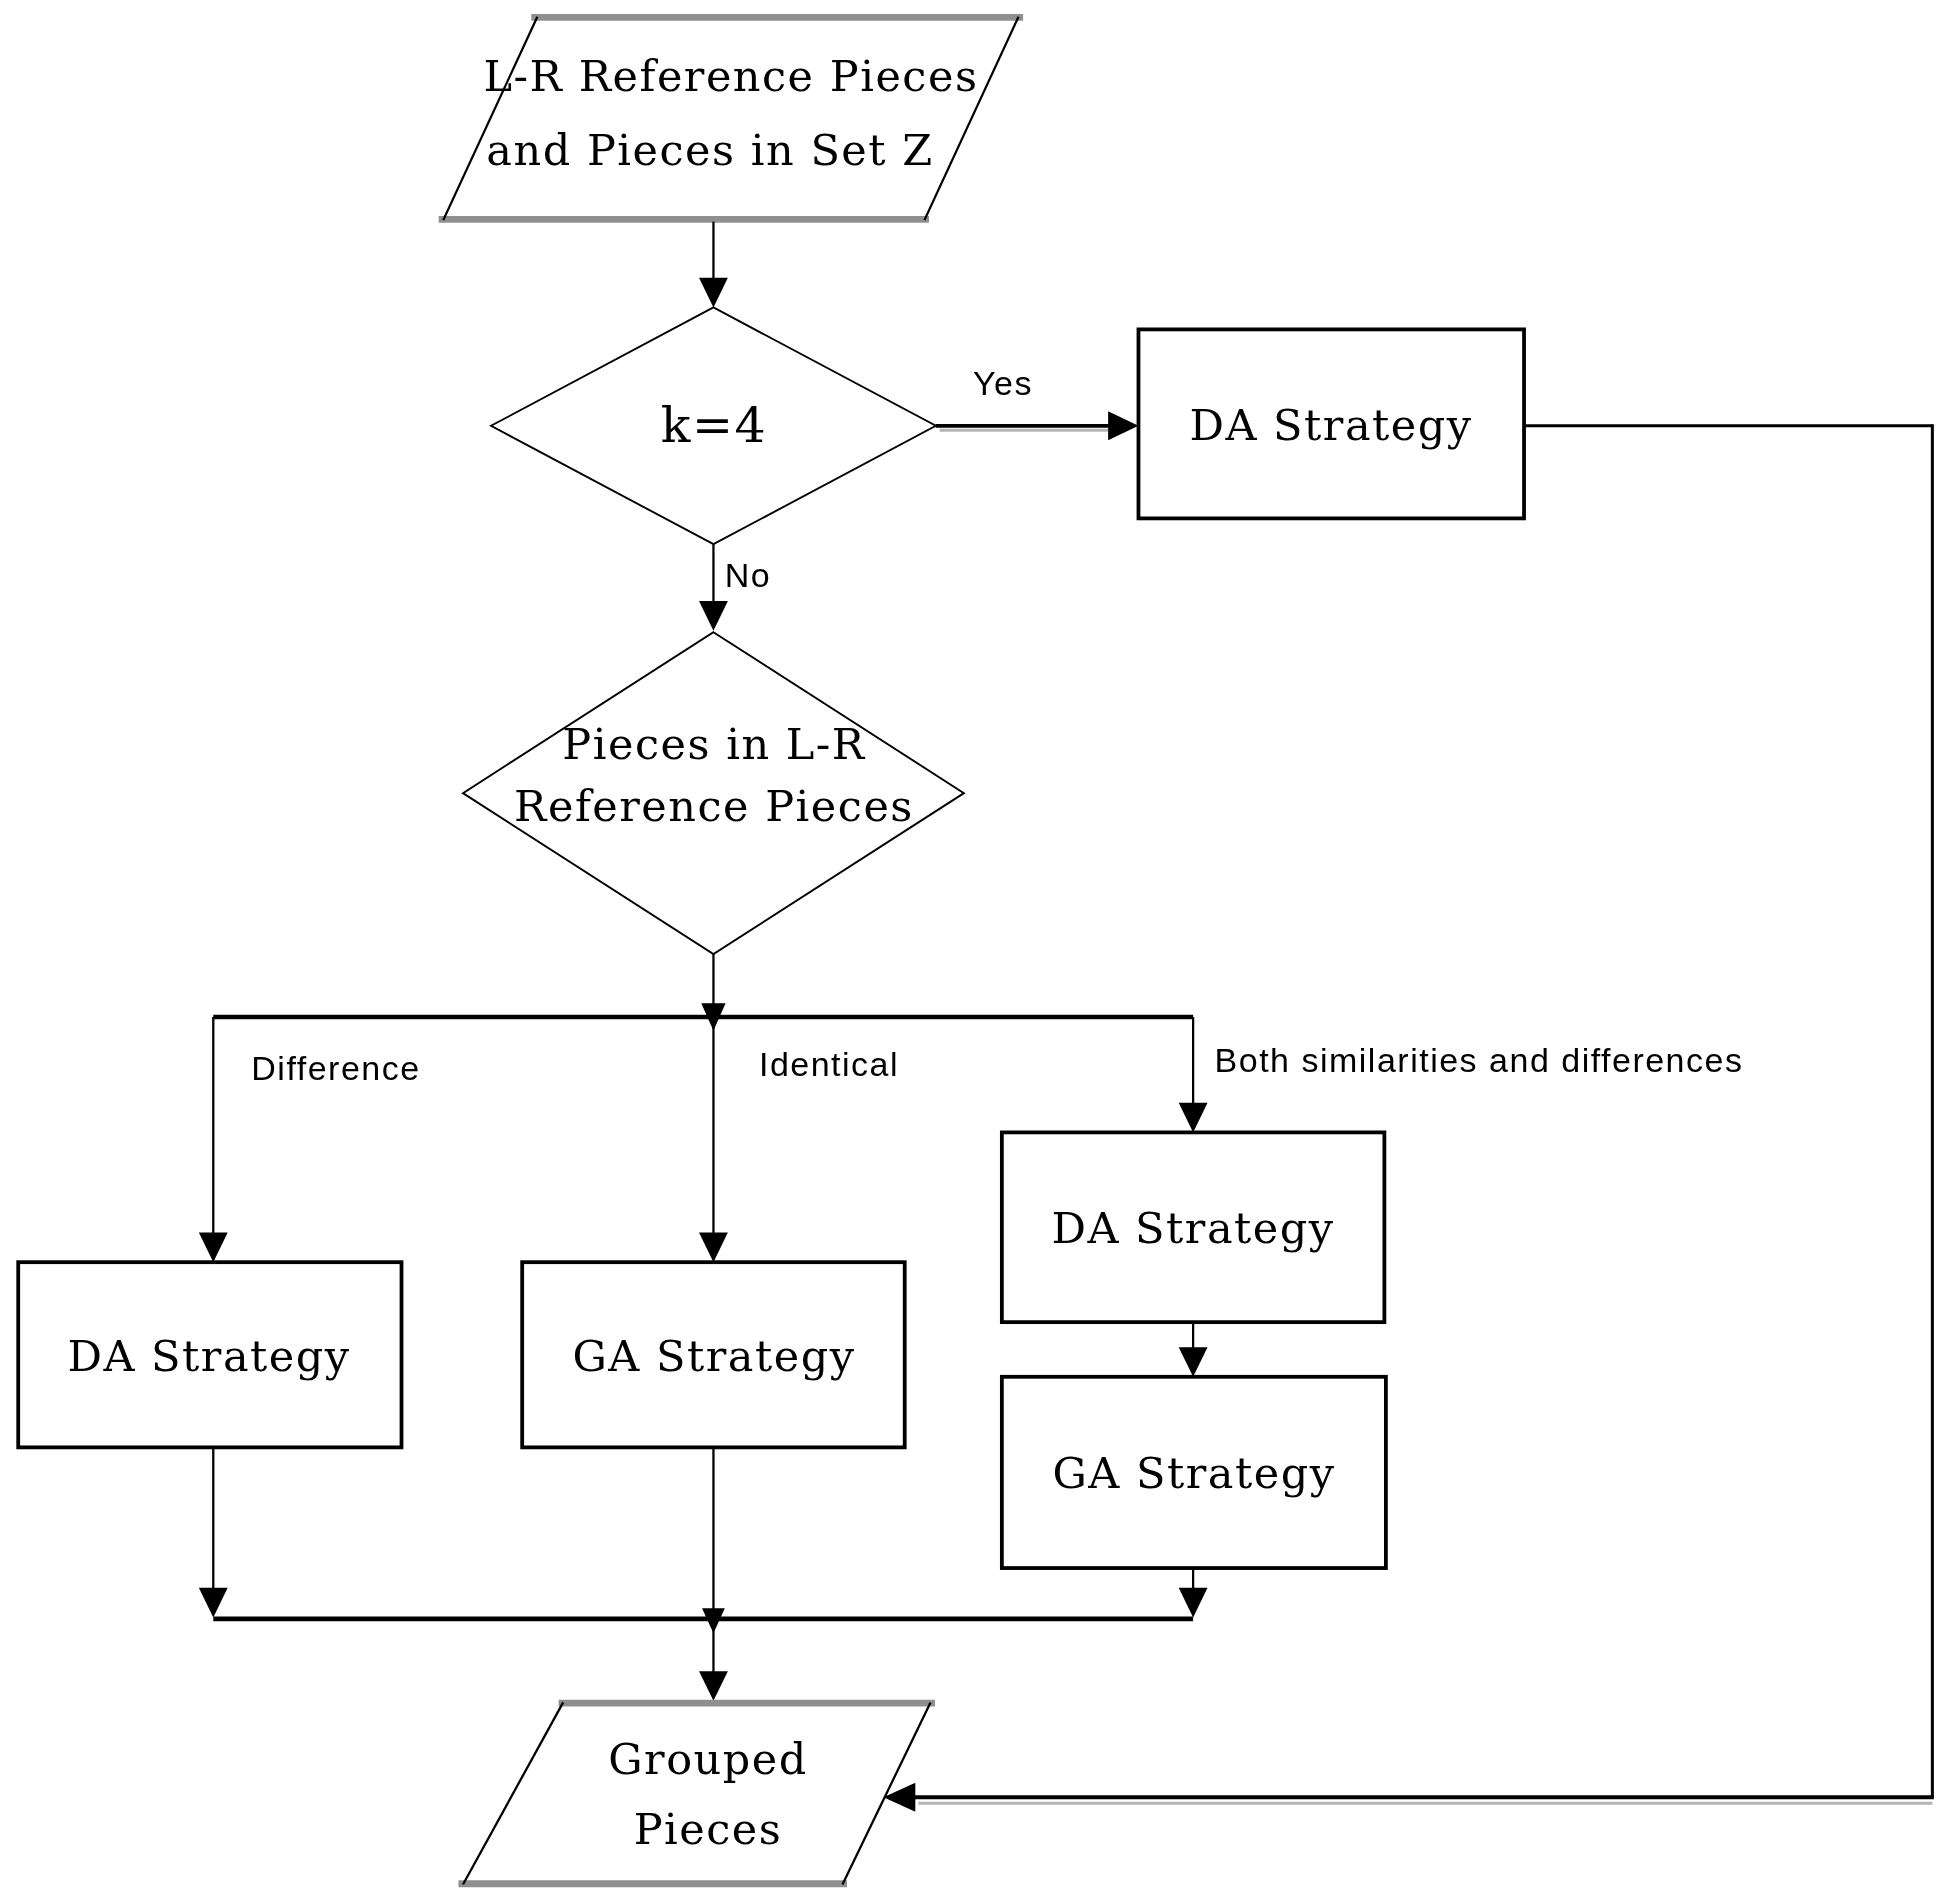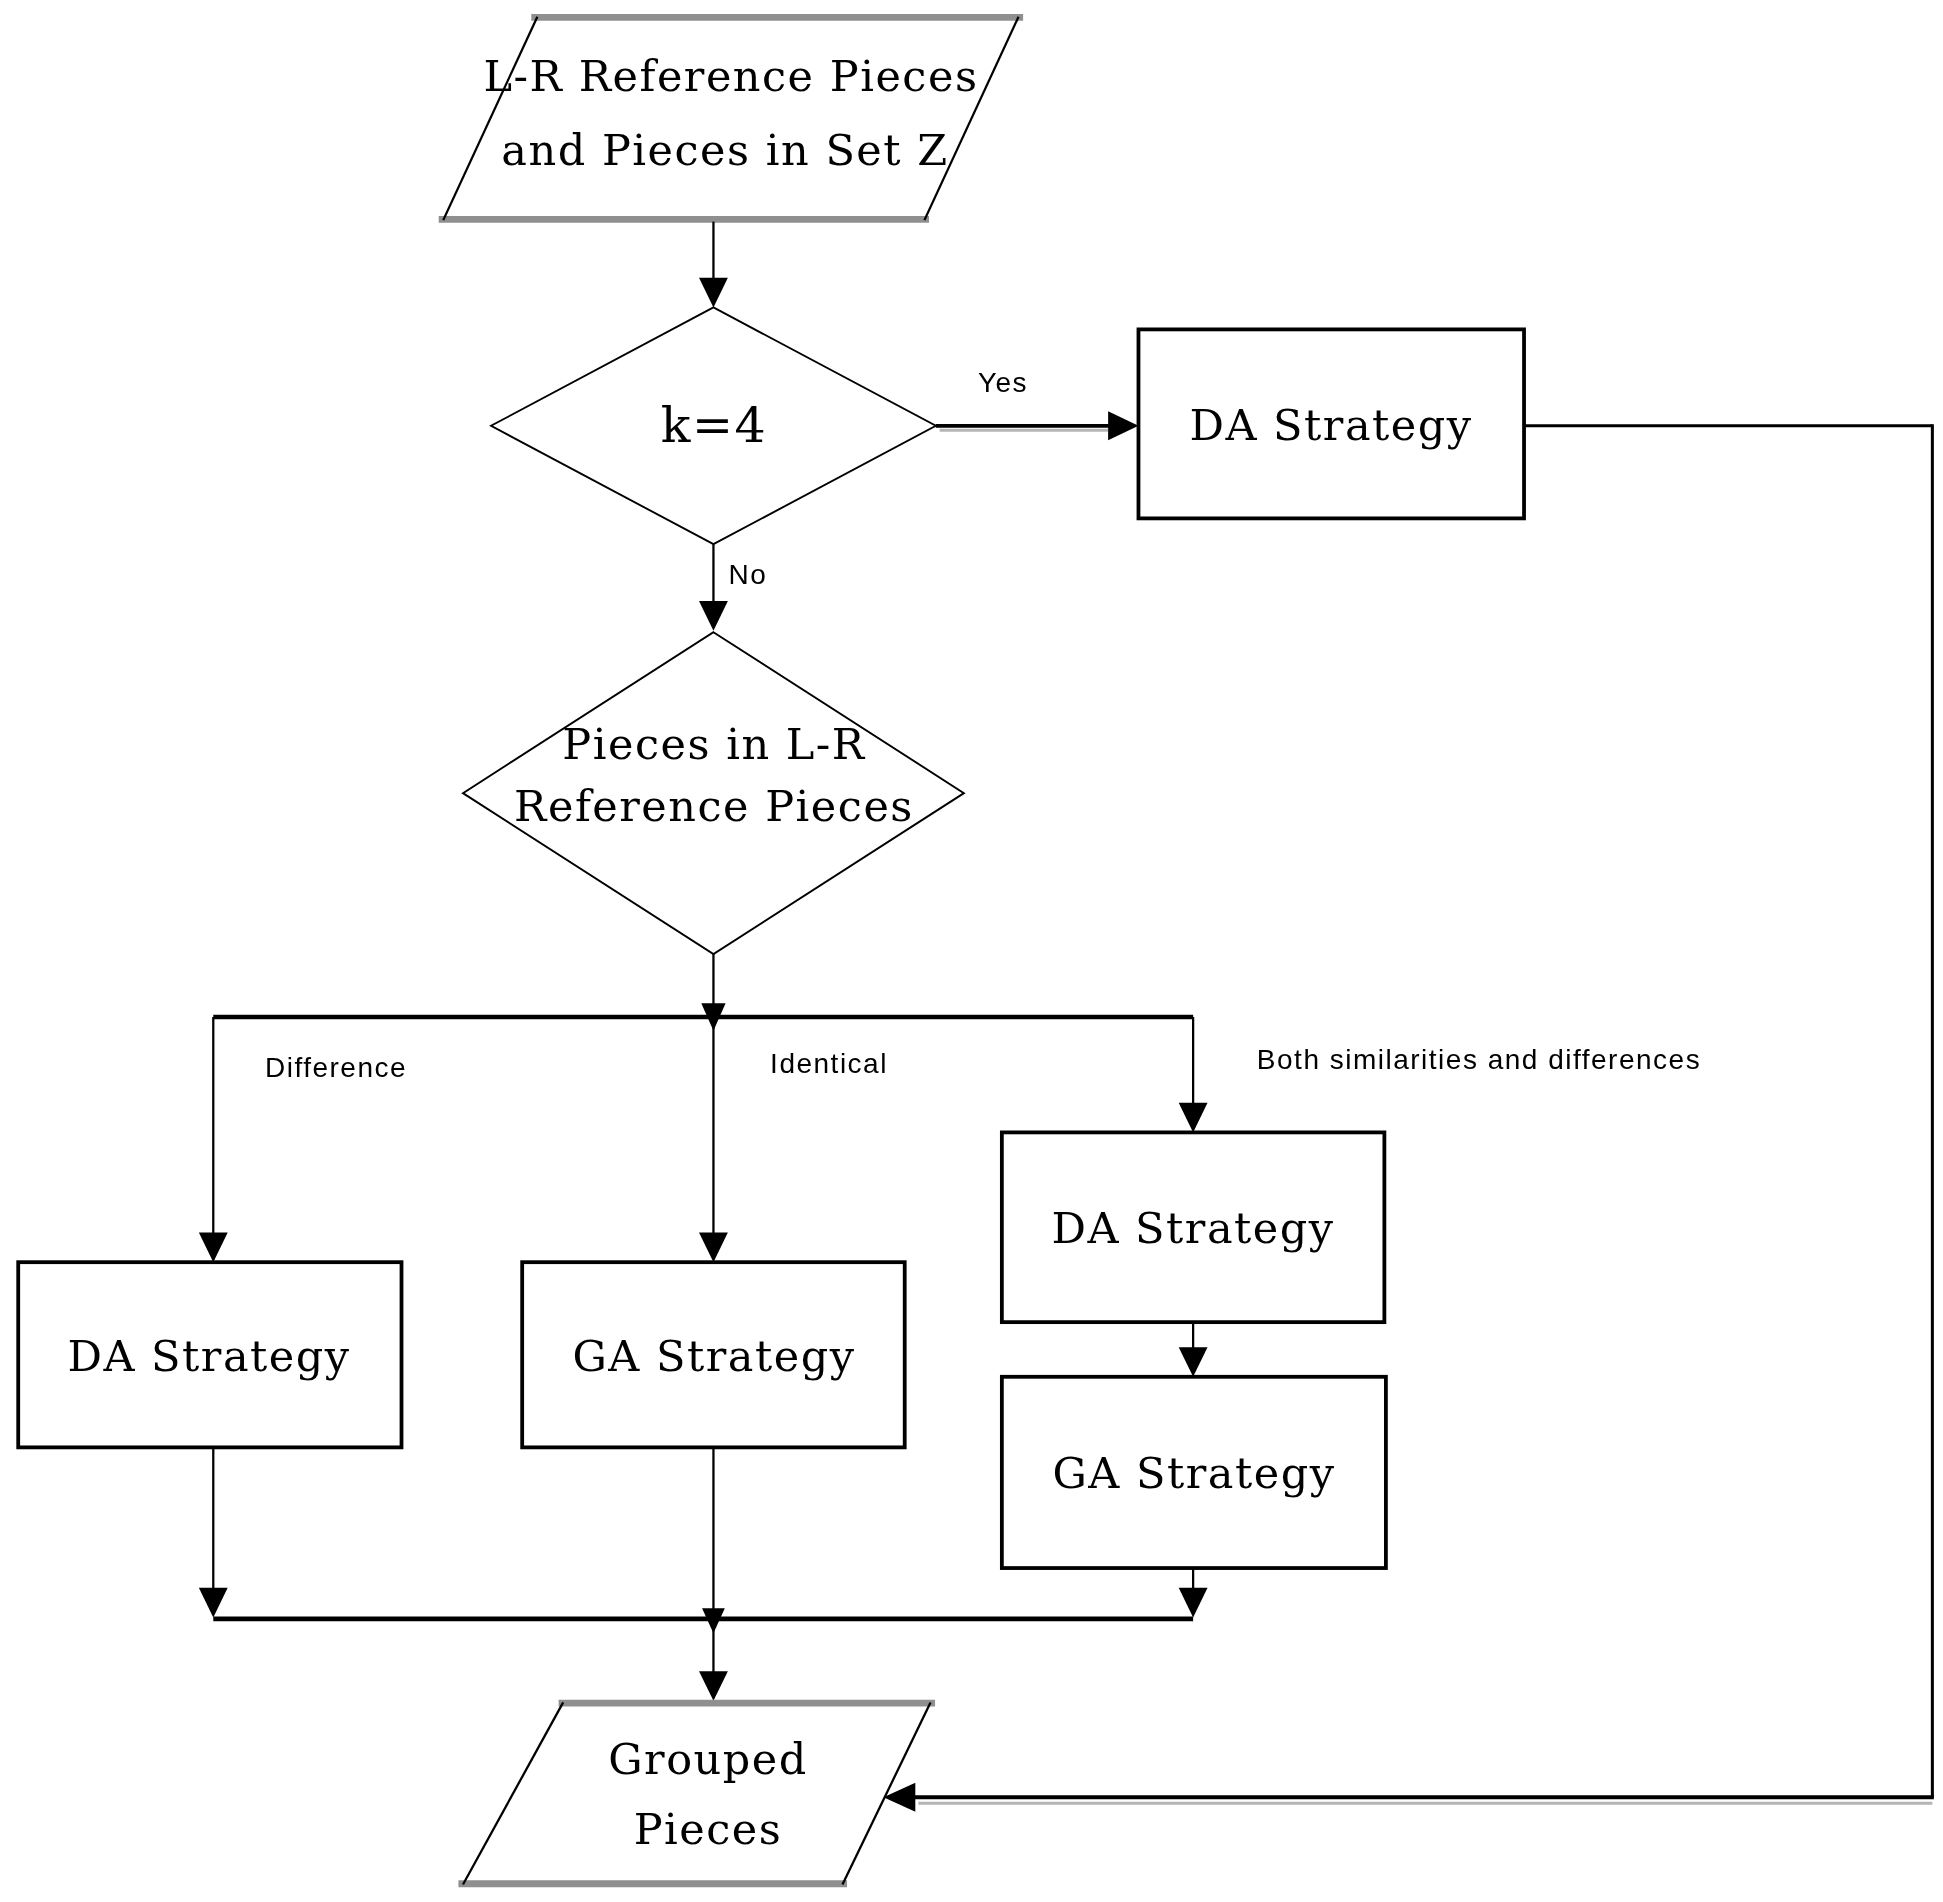--- a/index.html
+++ b/index.html
@@ -39,21 +39,21 @@
     font-size: 43px;
     letter-spacing: 1.5px;
   }
   .k-text {
     font-family: "DejaVu Serif", "Liberation Serif", serif;
     font-size: 49px;
     letter-spacing: 1.5px;
   }
   .edge-text {
     font-family: "Liberation Sans", "DejaVu Sans", sans-serif;
-    font-size: 28px;
+    font-size: 34px;
     letter-spacing: 1.5px;
   }
 </style>
 </head>
 <body>
 
 <div id="stage">
 
   <svg width="1943" height="1902" viewBox="0 0 2560 2506">
 
@@ -139,21 +139,21 @@
     <g>
       <polygon points="742,2243 1226,2243 1110,2483 610,2483" class="nodefill"></polygon>
       <line x1="736" y1="2244" x2="1232" y2="2244" class="gray" stroke-width="9"></line>
       <line x1="604" y1="2482" x2="1116" y2="2482" class="gray" stroke-width="9"></line>
       <line x1="742" y1="2243" x2="610" y2="2483" class="ln" stroke-width="3"></line>
       <line x1="1226" y1="2243" x2="1110" y2="2483" class="ln" stroke-width="3"></line>
     </g>
   </svg>
 
   <div class="lbl node-text" style="left:731px; top:76px">L-R Reference Pieces</div>
-  <div class="lbl node-text" style="left:725px; top:150px">and Pieces in Set Z</div>
+  <div class="lbl node-text" style="left:710px; top:150px">and Pieces in Set Z</div>
 
   <div class="lbl k-text" style="left:714px; top:425px">k=4</div>
   <div class="lbl edge-text" style="left:1003px; top:383px">Yes</div>
   <div class="lbl node-text" style="left:1331px; top:425px">DA Strategy</div>
   <div class="lbl edge-text" style="left:748px; top:575px">No</div>
 
   <div class="lbl node-text" style="left:714px; top:744px">Pieces in L-R</div>
   <div class="lbl node-text" style="left:714px; top:806px">Reference Pieces</div>
 
   <div class="lbl edge-text" style="left:336px; top:1068px">Difference</div>

